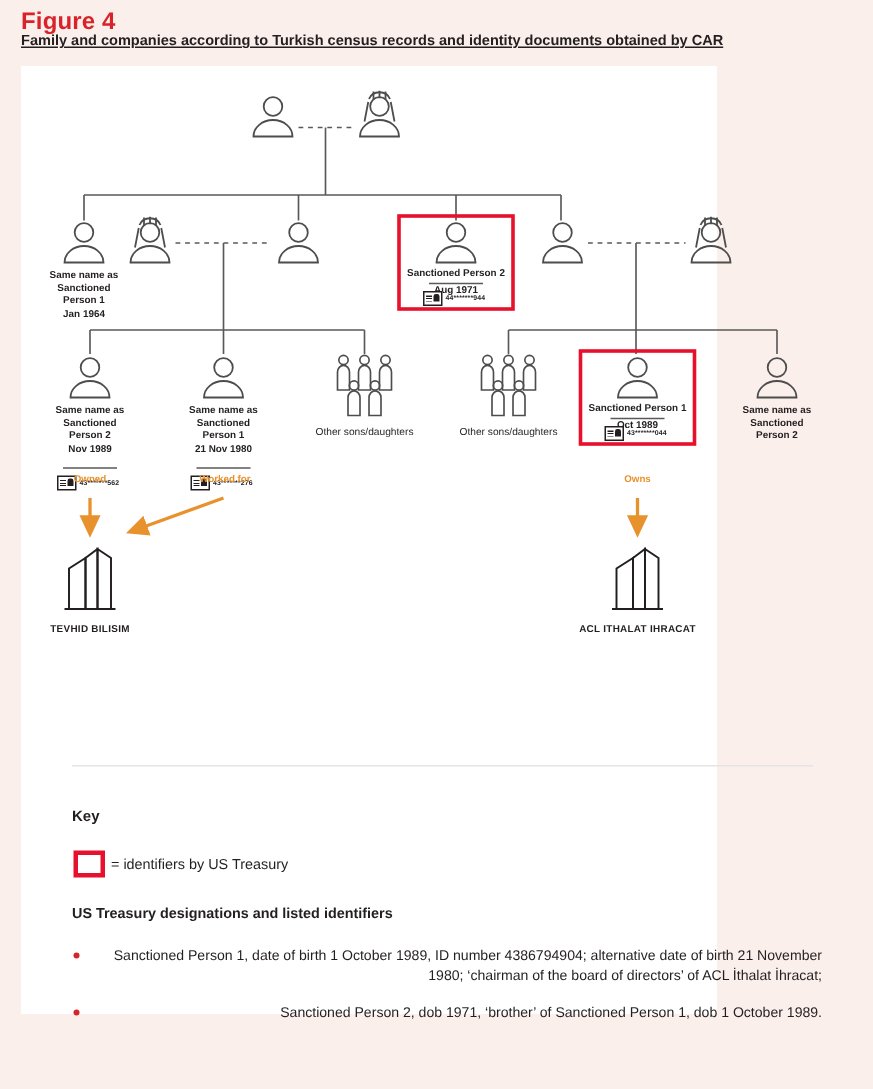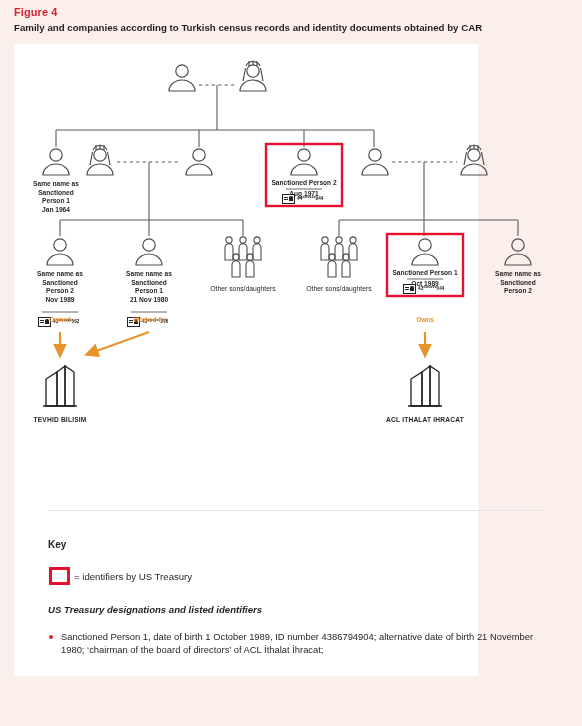--- a/index.html
+++ b/index.html
@@ -8,25 +8,25 @@
     background:#fbefec;
     font-family:"Liberation Sans",sans-serif;
     color:#1a1a1a;
     overflow:hidden;
   }
   .page{position:relative;width:582px;height:726px;}
 
   
   .fig-label{
     position:absolute;left:14px;top:6px;
-    font-size:11px;font-weight:bold;color:#d8232a;letter-spacing:.1px;
+    font-size:16px;font-weight:bold;color:#d8232a;letter-spacing:.1px;
   }
   .fig-title{
     position:absolute;left:14px;top:22px;right:12px;
-    font-size:9.7px;font-weight:bold;color:#231f20;line-height:1.25;
+    font-size:9.7px;font-weight:bold;color:#231f20;line-height:1.25;text-decoration:underline;
   }
 
   
   .panel{
     position:absolute;left:14px;top:44px;width:464px;height:632px;
     background:#ffffff;
   }
 
   
   .diagram{position:absolute;left:0;top:0;width:554px;height:410px;}
@@ -81,23 +81,23 @@
   }
   .key-swatch{
     position:absolute;left:35px;top:523px;width:21px;height:18px;
     border:3px solid #e8112d;background:#fff;box-sizing:border-box;
   }
   .key-text{
     position:absolute;left:60px;top:527px;font-size:9.6px;color:#231f20;
   }
   .desig-heading{
     position:absolute;left:34px;top:560px;right:20px;
-    font-size:9.6px;font-weight:bold;color:#231f20;font-style:italic;
-  }
-  .bullets{position:absolute;left:34px;top:586px;width:500px;}
+    font-size:9.6px;font-weight:bold;color:#231f20;
+  }
+  .bullets{position:absolute;left:34px;top:586px;width:500px;text-align:right;}
   .bullet{
     position:relative;padding-left:13px;margin-bottom:11px;
     font-size:9.4px;line-height:1.42;color:#231f20;
   }
   .bullet::before{
     content:"";position:absolute;left:1px;top:5px;width:4px;height:4px;border-radius:50%;
     background:#d8232a;
   }
 
   
@@ -329,17 +329,18 @@
 
     <div class="divider"></div>
 
     <div class="key-heading">Key</div>
     <div class="key-swatch"></div>
     <div class="key-text">= identifiers by US Treasury</div>
 
     <div class="desig-heading">US Treasury designations and listed identifiers</div>
     <div class="bullets">
       <div class="bullet">Sanctioned Person 1, date of birth 1 October 1989, ID number 4386794904; alternative date of birth 21 November 1980; ‘chairman of the board of directors’ of ACL İthalat İhracat;</div>
+      <div class="bullet">Sanctioned Person 2, dob 1971, ‘brother’ of Sanctioned Person 1, dob 1 October 1989.</div>
     </div>
   </div>
 
 
 </div>
 
 </body></html>

